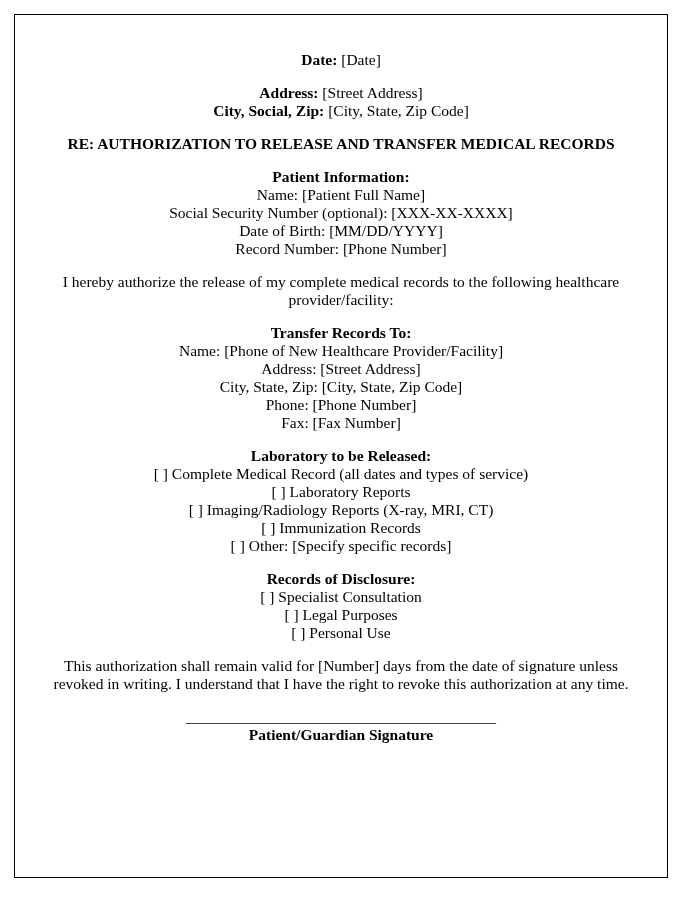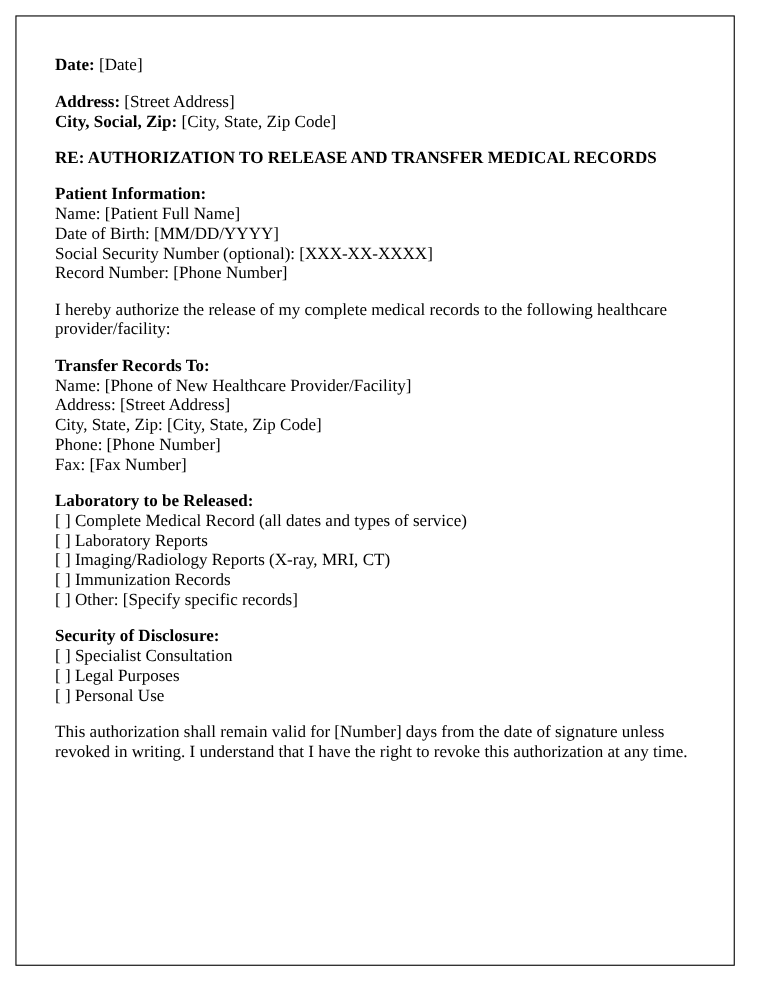--- a/index.html
+++ b/index.html
@@ -1,15 +1,15 @@
 <!DOCTYPE html>
 <html><head>
 <meta charset="utf-8">
 <style>
-  * { box-sizing: border-box; }
+  * { box-sizing: border-box; text-align: center; }
   html, body { margin: 0; padding: 0; }
   body {
     width: 700px;
     height: 900px;
     background: #ffffff;
     color: #000000;
     font-family: "Liberation Serif", serif;
     position: relative;
   }
   .page {
@@ -47,22 +47,22 @@
     <p class="line"><span class="bold">City, Social, Zip:</span> <span>[City, State, Zip Code]</span></p>
   </div>
 
   <div class="block">
     <p class="line bold">RE: AUTHORIZATION TO RELEASE AND TRANSFER MEDICAL RECORDS</p>
   </div>
 
   <div class="block">
     <p class="line bold">Patient Information:</p>
     <p class="line">Name: [Patient Full Name]</p>
+    <p class="line">Social Security Number (optional): [XXX-XX-XXXX]</p>
     <p class="line">Date of Birth: [MM/DD/YYYY]</p>
-    <p class="line">Social Security Number (optional): [XXX-XX-XXXX]</p>
     <p class="line">Record Number: [Phone Number]</p>
   </div>
 
   <div class="block">
     <p class="line">I hereby authorize the release of my complete medical records to the following healthcare provider/facility:</p>
   </div>
 
   <div class="block">
     <p class="line bold">Transfer Records To:</p>
     <p class="line">Name: [Phone of New Healthcare Provider/Facility]</p>
@@ -75,24 +75,28 @@
   <div class="block">
     <p class="line bold">Laboratory to be Released:</p>
     <p class="line">[ ] Complete Medical Record (all dates and types of service)</p>
     <p class="line">[ ] Laboratory Reports</p>
     <p class="line">[ ] Imaging/Radiology Reports (X-ray, MRI, CT)</p>
     <p class="line">[ ] Immunization Records</p>
     <p class="line">[ ] Other: [Specify specific records]</p>
   </div>
 
   <div class="block">
-    <p class="line bold">Security of Disclosure:</p>
+    <p class="line bold">Records of Disclosure:</p>
     <p class="line">[ ] Specialist Consultation</p>
     <p class="line">[ ] Legal Purposes</p>
     <p class="line">[ ] Personal Use</p>
   </div>
 
   <div class="block">
     <p class="line">This authorization shall remain valid for [Number] days from the date of signature unless revoked in writing. I understand that I have the right to revoke this authorization at any time.</p>
   </div>
 
+  <div class="block">
+    <p class="line">________________________________________</p>
+    <p class="line bold sig-label">Patient/Guardian Signature</p>
+  </div>
 
 </div>
 
 </body></html>

